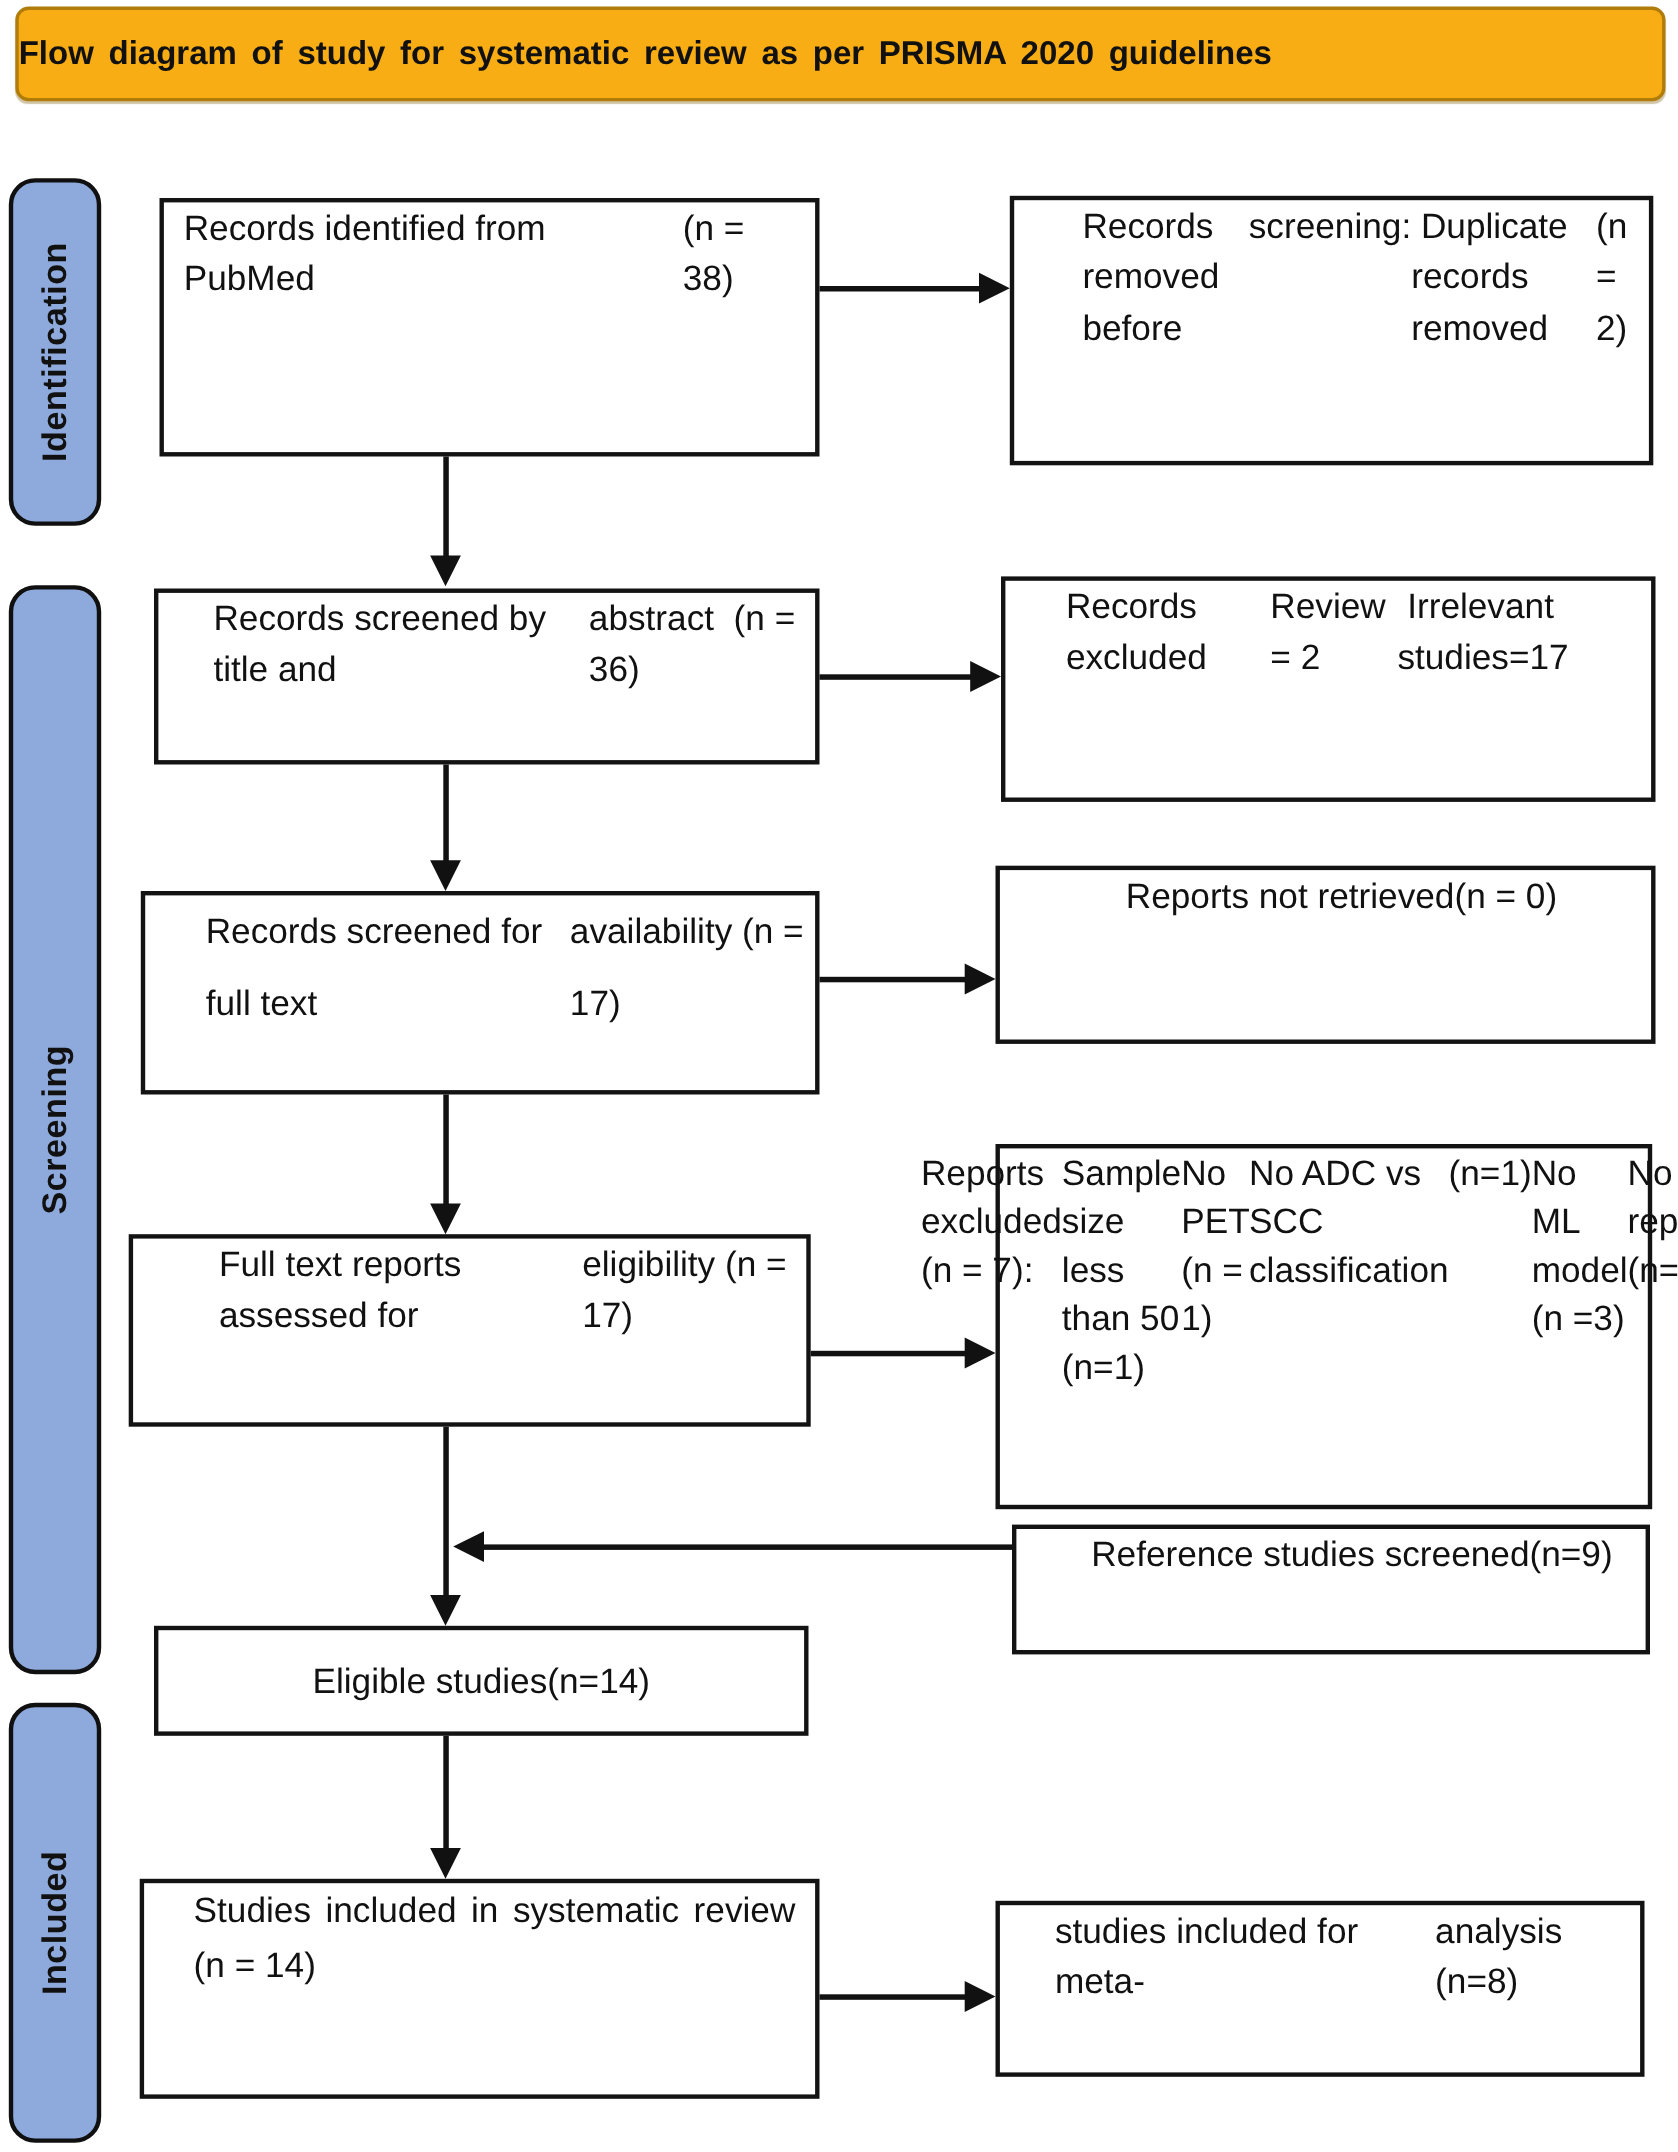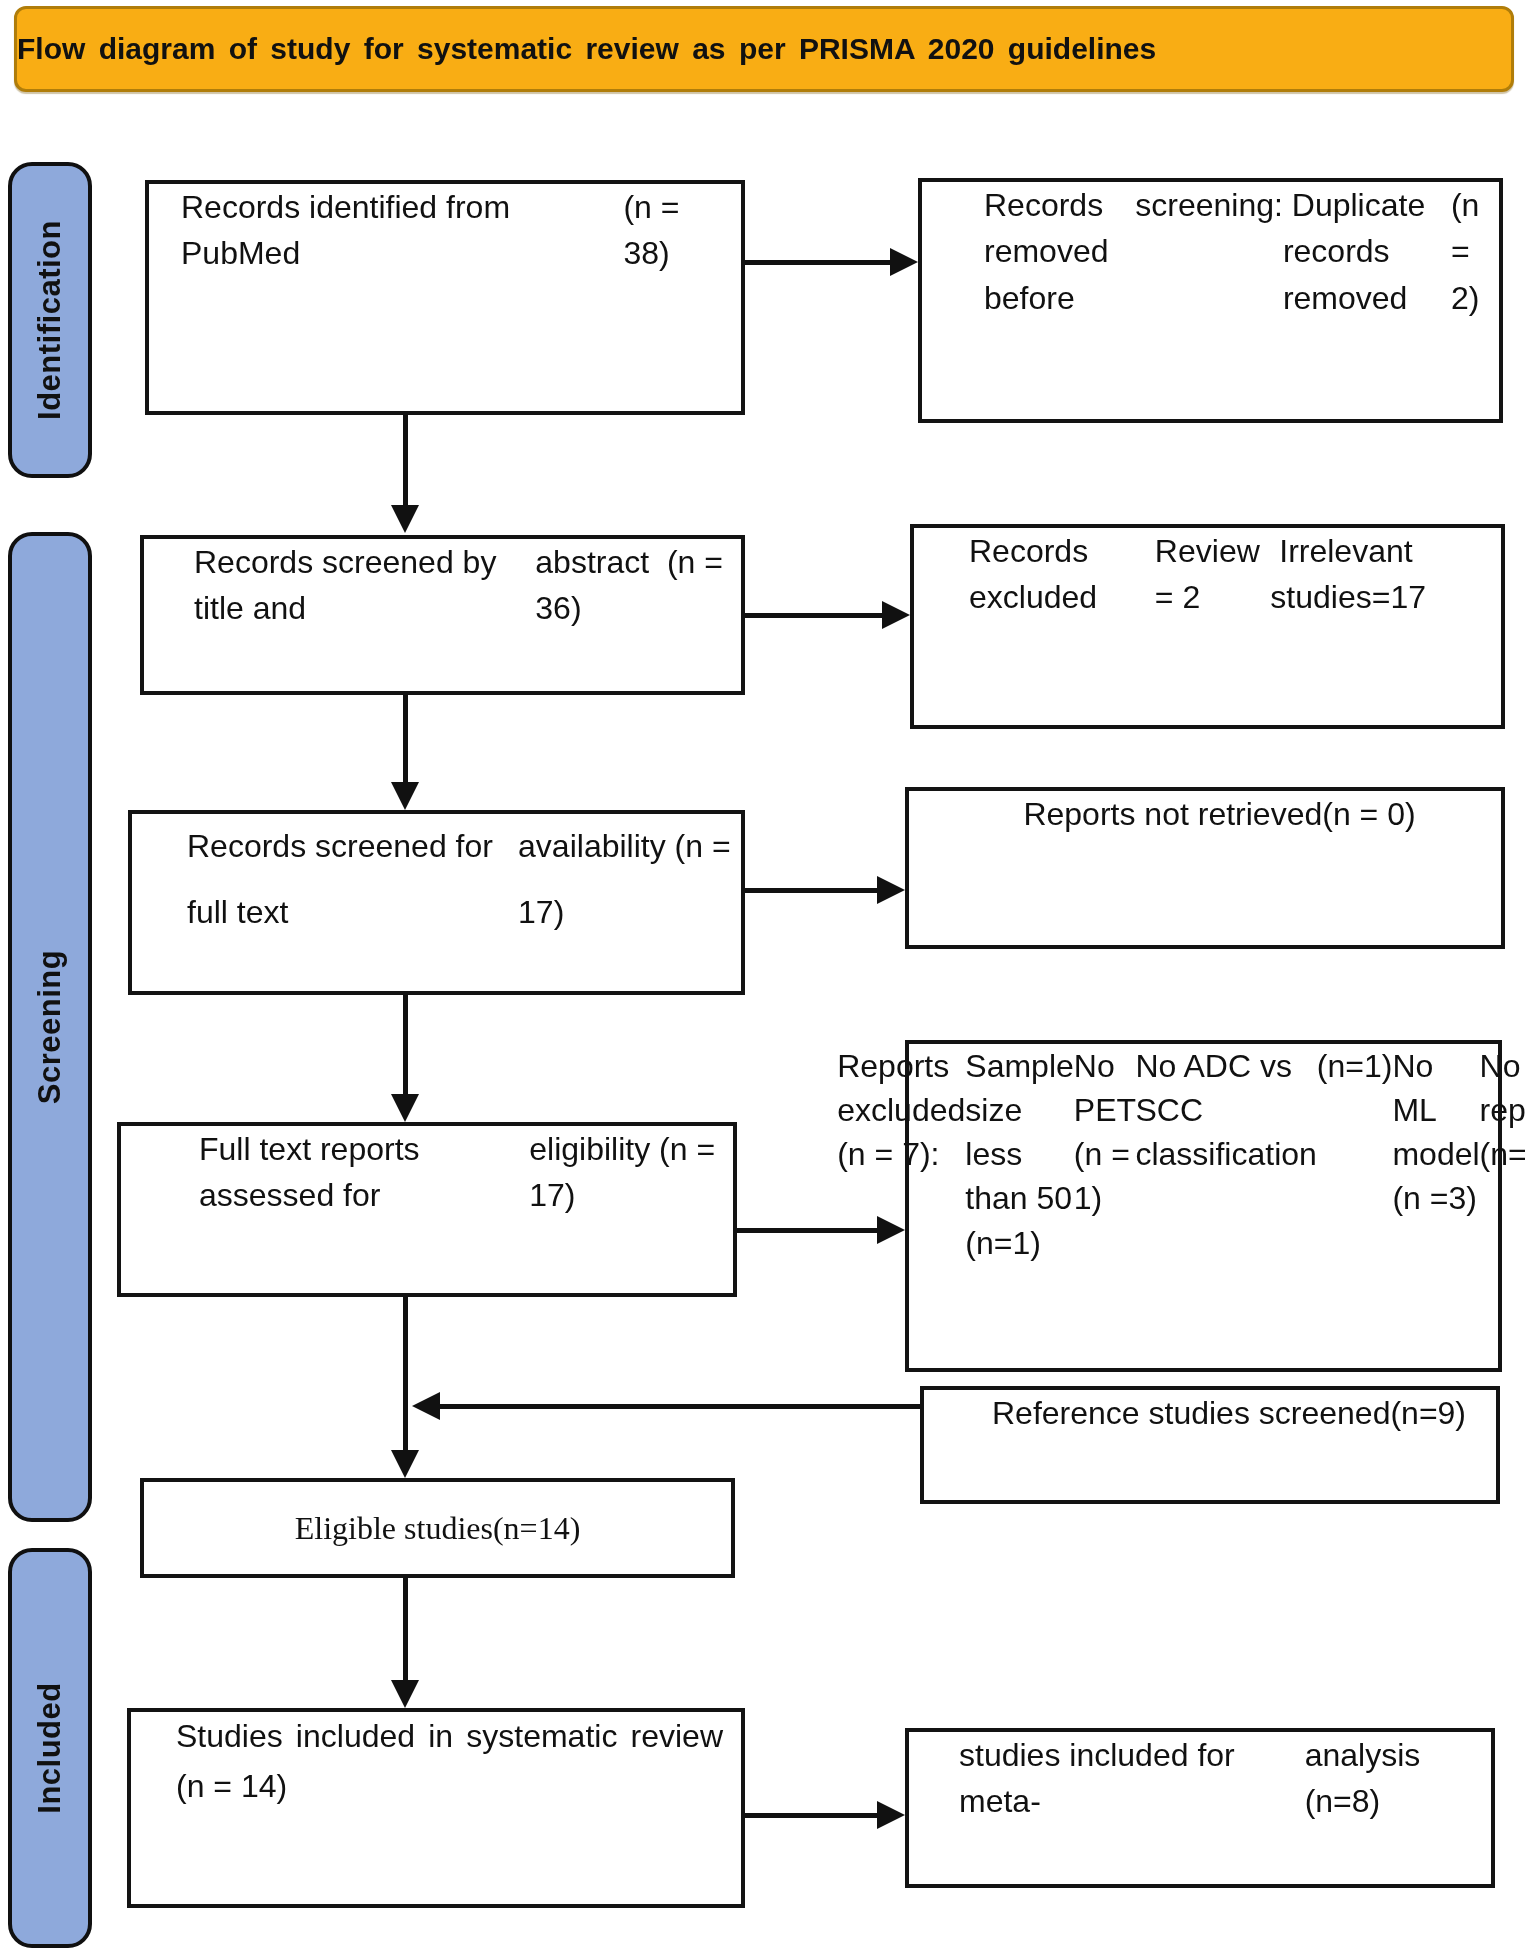--- a/index.html
+++ b/index.html
@@ -43,21 +43,21 @@
   .box{
     position:absolute;
     background:#ffffff;
     border:4px solid #131313;
     box-sizing:border-box;
     display:flex;flex-direction:row;justify-content:center;
     font-size:32px;
     line-height:1.45;
   }
   .box .line{white-space:pre-wrap;}
-  .center-text{align-items:center;text-align:right;font-family:Liberation Serif, serif;}
+  .center-text{align-items:center;text-align:right;}
   .lh-tight{line-height:1.38;}
   .lh-wide{line-height:2.05;}
   .justify-text{text-align:justify;}
   
   .arrow{position:absolute;}
   .shaft-h{position:absolute;top:12px;height:5px;background:#111;}
   .shaft-v{position:absolute;left:12px;width:5px;background:#111;}
   .head-right{position:absolute;right:0;top:0;width:0;height:0;
     border-top:14px solid transparent;border-bottom:14px solid transparent;border-left:28px solid #111;}
   .head-left{position:absolute;left:0;top:0;width:0;height:0;
@@ -77,21 +77,21 @@
   <div class="stage" style="top:162px;height:316px;">
     <span class="vtext">Identification</span>
   </div>
   <div class="stage" style="top:532px;height:990px;">
     <span class="vtext">Screening</span>
   </div>
   <div class="stage" style="top:1548px;height:400px;">
     <span class="vtext">Included</span>
   </div>
 
-  <div class="box" style="left:145px;top:180px;width:600px;height:235px;padding-left:32px;padding-right:10px;">
+  <div class="box" style="left:145px;top:180px;width:600px;height:235px;padding-left:18px;padding-right:10px;">
     <div class="line">Records identified from PubMed</div>
     <div class="line">(n = 38)</div>
   </div>
 
   <div class="box" style="left:140px;top:535px;width:605px;height:160px;padding-left:50px;padding-right:10px;">
     <div class="line">Records screened by title and</div>
     <div class="line">abstract  (n = 36)</div>
   </div>
 
   <div class="box lh-wide" style="left:128px;top:810px;width:617px;height:185px;padding-left:55px;padding-right:10px;">

